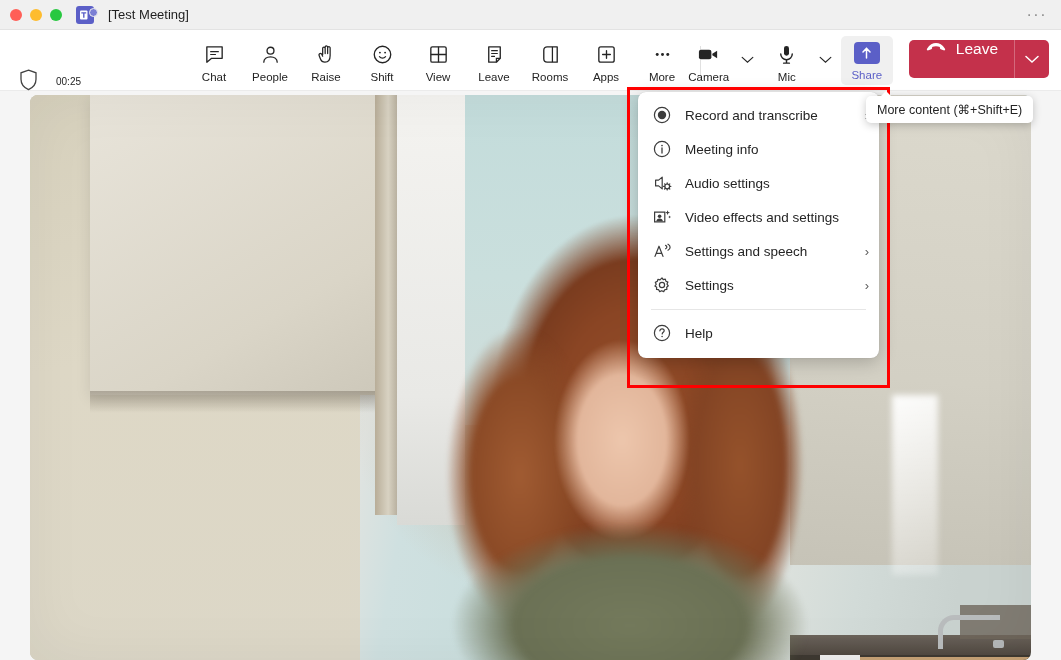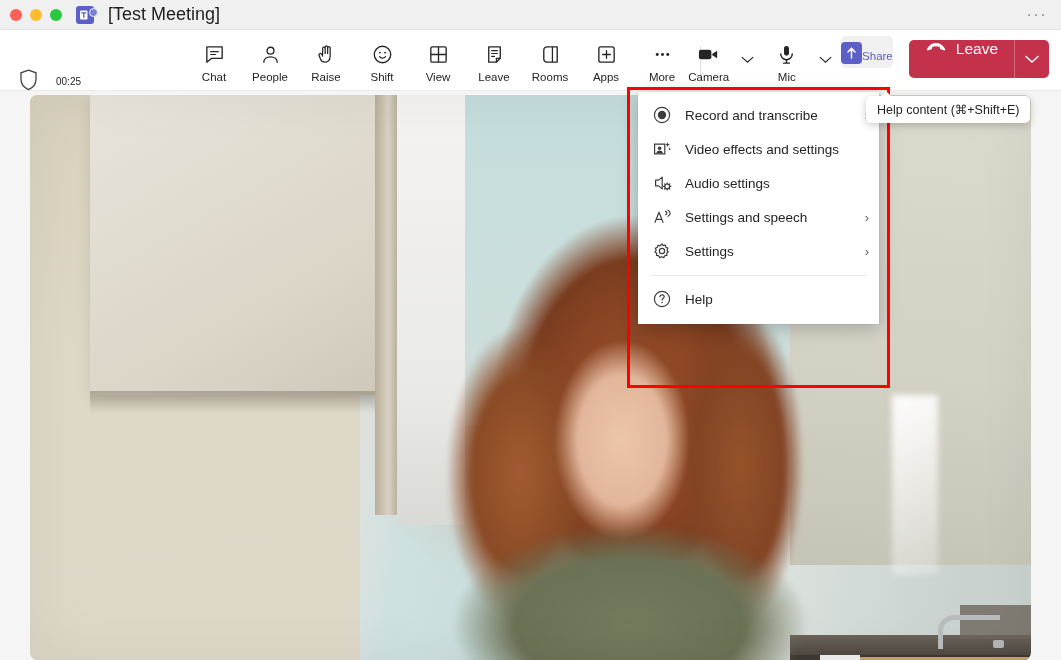--- a/index.html
+++ b/index.html
@@ -34,21 +34,21 @@
     display: flex; align-items: center; justify-content: center;
     color: #fff; font-size: 11px; font-weight: bold;
     position: relative;
   }
   .teams-logo .tbadge {
     position: absolute; right: -4px; top: 2px;
     width: 9px; height: 9px; border-radius: 50%;
     background: #7b7fd4; border: 1px solid #f0f0f0;
   }
   .win-title {
-    margin-left: 14px; font-size: 18px; color: #1f1f1f;
+    margin-left: 14px; font-size: 13px; color: #1f1f1f;
   }
   .win-more {
     position: absolute; right: 14px; top: 50%; transform: translateY(-50%);
     color: #8a8a8a; font-size: 16px; letter-spacing: 1.5px; line-height: 10px;
     cursor: default;
   }
 
   
   .toolbar {
     position: absolute; left: 0; top: 30px;
@@ -86,21 +86,21 @@
     position: absolute; right: 12px; top: 6px;
     display: flex; align-items: flex-start;
   }
   .chev-btn {
     width: 22px; height: 48px;
     display: flex; align-items: center; justify-content: center;
     cursor: default;
   }
   .tb-share {
     width: 52px;
-    display: flex; align-items: center;
+    display: flex; flex-direction: column; align-items: center;
     padding-top: 6px; padding-bottom: 4px;
     background: #f0f0f0; border-radius: 5px;
     margin-left: 4px; cursor: default;
   }
   .share-sq {
     width: 26px; height: 22px; border-radius: 4px;
     background: #5b5fc7;
     display: flex; align-items: center; justify-content: center;
   }
   .tb-share .tb-lbl { color: #5b5fc7; }
@@ -252,21 +252,21 @@
     box-sizing: border-box;
     pointer-events: none;
     z-index: 40;
   }
 
   
   .menu {
     position: absolute; left: 638px; top: 92px;
     width: 241px;
     background: #ffffff;
-    border-radius: 0;
+    border-radius: 8px;
     box-shadow: 0 4px 18px rgba(0,0,0,0.22), 0 0 1px rgba(0,0,0,0.2);
     padding: 6px 0 8px 0;
     z-index: 30;
   }
   .mi {
     height: 34px;
     display: flex; align-items: center;
     padding: 0 10px 0 14px;
     cursor: default;
   }
@@ -527,50 +527,61 @@
       <span class="mi-ico">
         <svg width="18" height="18" viewBox="0 0 18 18">
             <circle cx="9" cy="9" r="7.6" fill="none" stroke="#3c3c3c" stroke-width="1.2"></circle>
             <circle cx="9" cy="9" r="4.2" fill="#3c3c3c"></circle>
           </svg>
       </span>
       <span class="mi-lbl">Record and transcribe</span>
       <span class="mi-chev">›</span>
     </div>
 
+    <div class="mi">
+      <span class="mi-ico">
+        <svg width="18" height="18" viewBox="0 0 18 18">
+            <circle cx="9" cy="9" r="7.6" fill="none" stroke="#3c3c3c" stroke-width="1.2"></circle>
+            <circle cx="9" cy="5.5" r="0.85" fill="#3c3c3c"></circle>
+            <path d="M9 8v5" stroke="#3c3c3c" stroke-width="1.3" stroke-linecap="round"></path>
+          </svg>
+      </span>
+      <span class="mi-lbl">Meeting info</span>
+      <span class="mi-chev"></span>
+    </div>
+
+    <div class="mi">
+      <span class="mi-ico">
+        <svg width="19" height="18" viewBox="0 0 19 18">
+            <path d="M9.2 3.1 5.6 6.1H2.6v5.8h3l3.6 3z" fill="none" stroke="#3c3c3c" stroke-width="1.2" stroke-linejoin="round"></path>
+            <circle cx="14.2" cy="12.4" r="2.4" fill="none" stroke="#3c3c3c" stroke-width="1.2"></circle>
+            <path d="M14.2 8.8v1.1M14.2 14.9v1.1M10.6 12.4h1.1M16.7 12.4h1.1M11.6 9.8l.8.8M16 14.2l.8.8M16.8 9.8l-.8.8M12.4 14.2l-.8.8" stroke="#3c3c3c" stroke-width="1.2" stroke-linecap="round"></path>
+          </svg>
+      </span>
+      <span class="mi-lbl">Audio settings</span>
+      <span class="mi-chev"></span>
+    </div>
 
     <div class="mi">
       <span class="mi-ico">
         <svg width="19" height="18" viewBox="0 0 19 18">
             <path d="M1.6 4.2h10.2v9.6H1.6z" fill="none" stroke="#3c3c3c" stroke-width="1.2"></path>
             <circle cx="6.6" cy="8.2" r="1.8" fill="#3c3c3c"></circle>
             <path d="M3.3 13.3c0-1.9 1.5-2.9 3.3-2.9s3.3 1 3.3 2.9" fill="#3c3c3c"></path>
             <path d="M14.6 2.2l.7 1.7 1.7.7-1.7.7-.7 1.7-.7-1.7-1.7-.7 1.7-.7z" fill="#3c3c3c"></path>
             <path d="M16.6 7.6l.4 1 1 .4-1 .4-.4 1-.4-1-1-.4 1-.4z" fill="#3c3c3c"></path>
           </svg>
       </span>
       <span class="mi-lbl">Video effects and settings</span>
       <span class="mi-chev"></span>
     </div>
 
     <div class="mi">
       <span class="mi-ico">
         <svg width="19" height="18" viewBox="0 0 19 18">
-            <path d="M9.2 3.1 5.6 6.1H2.6v5.8h3l3.6 3z" fill="none" stroke="#3c3c3c" stroke-width="1.2" stroke-linejoin="round"></path>
-            <circle cx="14.2" cy="12.4" r="2.4" fill="none" stroke="#3c3c3c" stroke-width="1.2"></circle>
-            <path d="M14.2 8.8v1.1M14.2 14.9v1.1M10.6 12.4h1.1M16.7 12.4h1.1M11.6 9.8l.8.8M16 14.2l.8.8M16.8 9.8l-.8.8M12.4 14.2l-.8.8" stroke="#3c3c3c" stroke-width="1.2" stroke-linecap="round"></path>
-          </svg>
-      </span>
-      <span class="mi-lbl">Audio settings</span>
-      <span class="mi-chev"></span>
-    </div>
-
-    <div class="mi">
-      <span class="mi-ico">
-        <svg width="19" height="18" viewBox="0 0 19 18">
             <path d="M2 14.4 6 4.2l4 10.2M3.4 11.4h5.2" fill="none" stroke="#3c3c3c" stroke-width="1.2" stroke-linecap="round" stroke-linejoin="round"></path>
             <path d="M12.6 3.4c1.7.8 1.7 2.6 0 3.4M15 2.2c2.8 1.4 2.8 4.6 0 6" fill="none" stroke="#3c3c3c" stroke-width="1.2" stroke-linecap="round"></path>
           </svg>
       </span>
       <span class="mi-lbl">Settings and speech</span>
       <span class="mi-chev">›</span>
     </div>
 
     <div class="mi">
       <span class="mi-ico">
@@ -593,15 +604,15 @@
             <circle cx="9.1" cy="12.5" r="0.8" fill="#3c3c3c"></circle>
           </svg>
       </span>
       <span class="mi-lbl">Help</span>
       <span class="mi-chev"></span>
     </div>
   </div>
 
   <div class="highlight"></div>
 
-  <div class="tooltip">Help content (⌘+Shift+E)</div>
+  <div class="tooltip">More content (⌘+Shift+E)</div>
 
 </div>
 
 </body></html>

